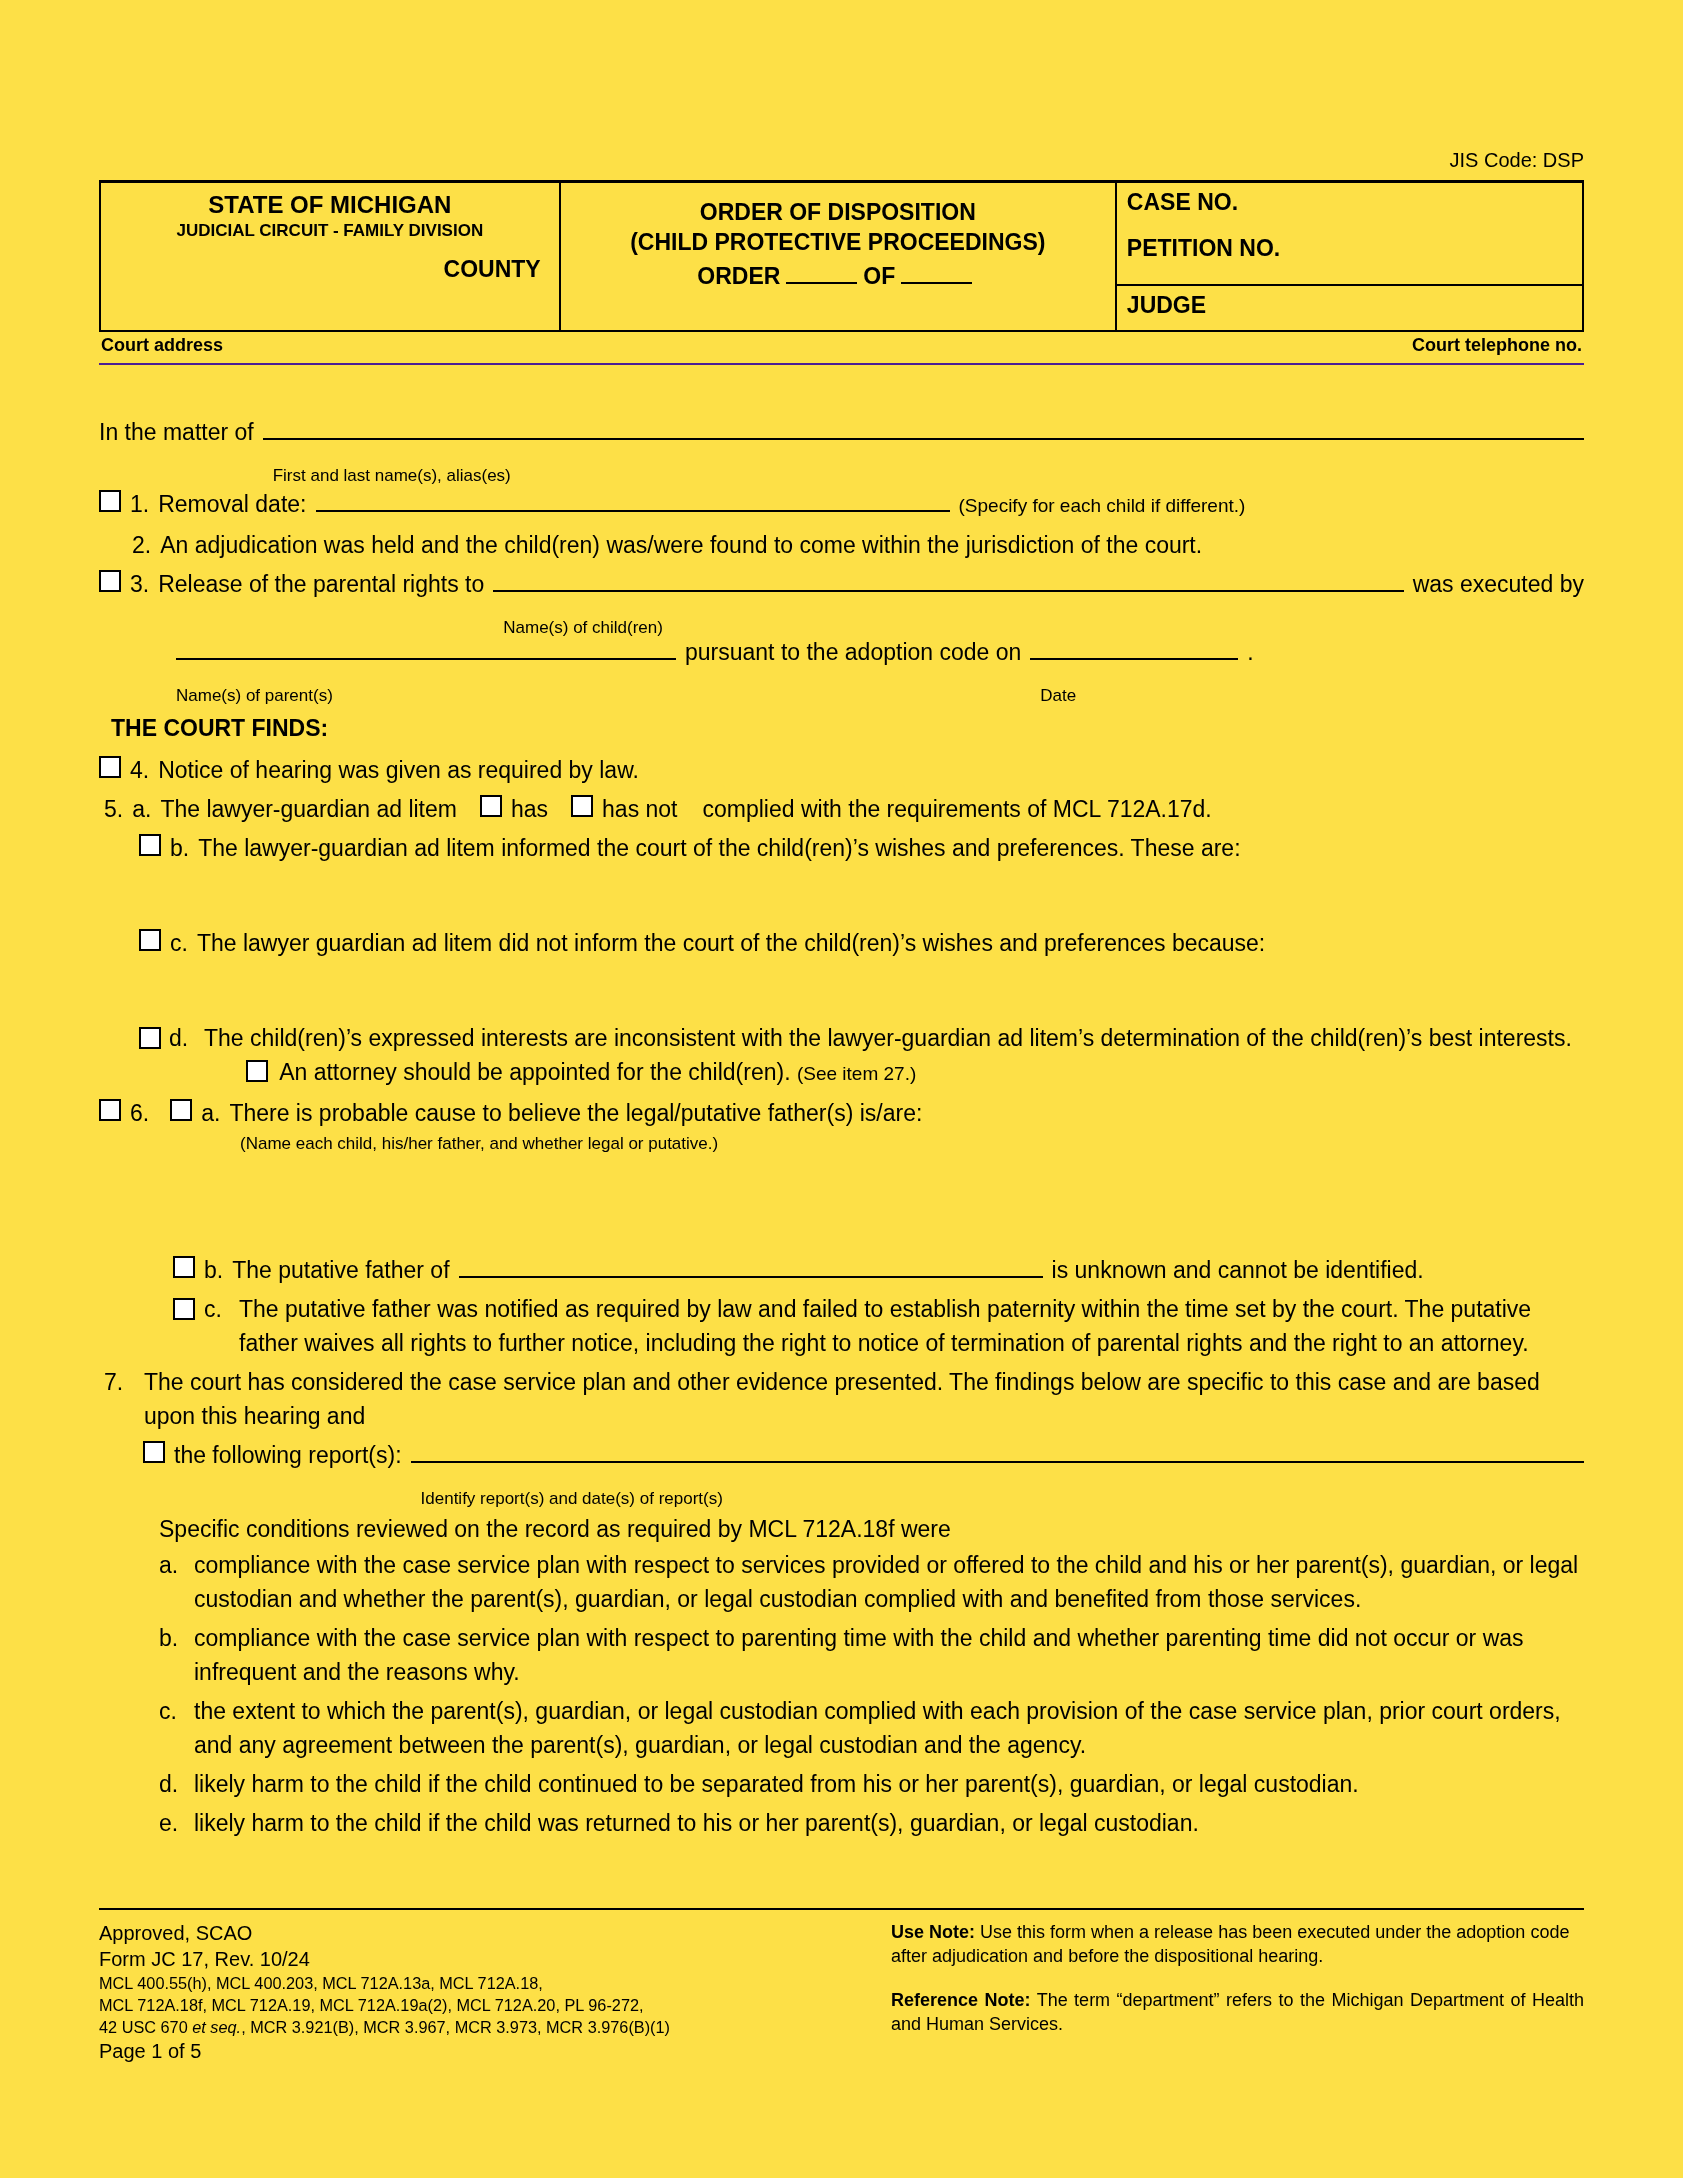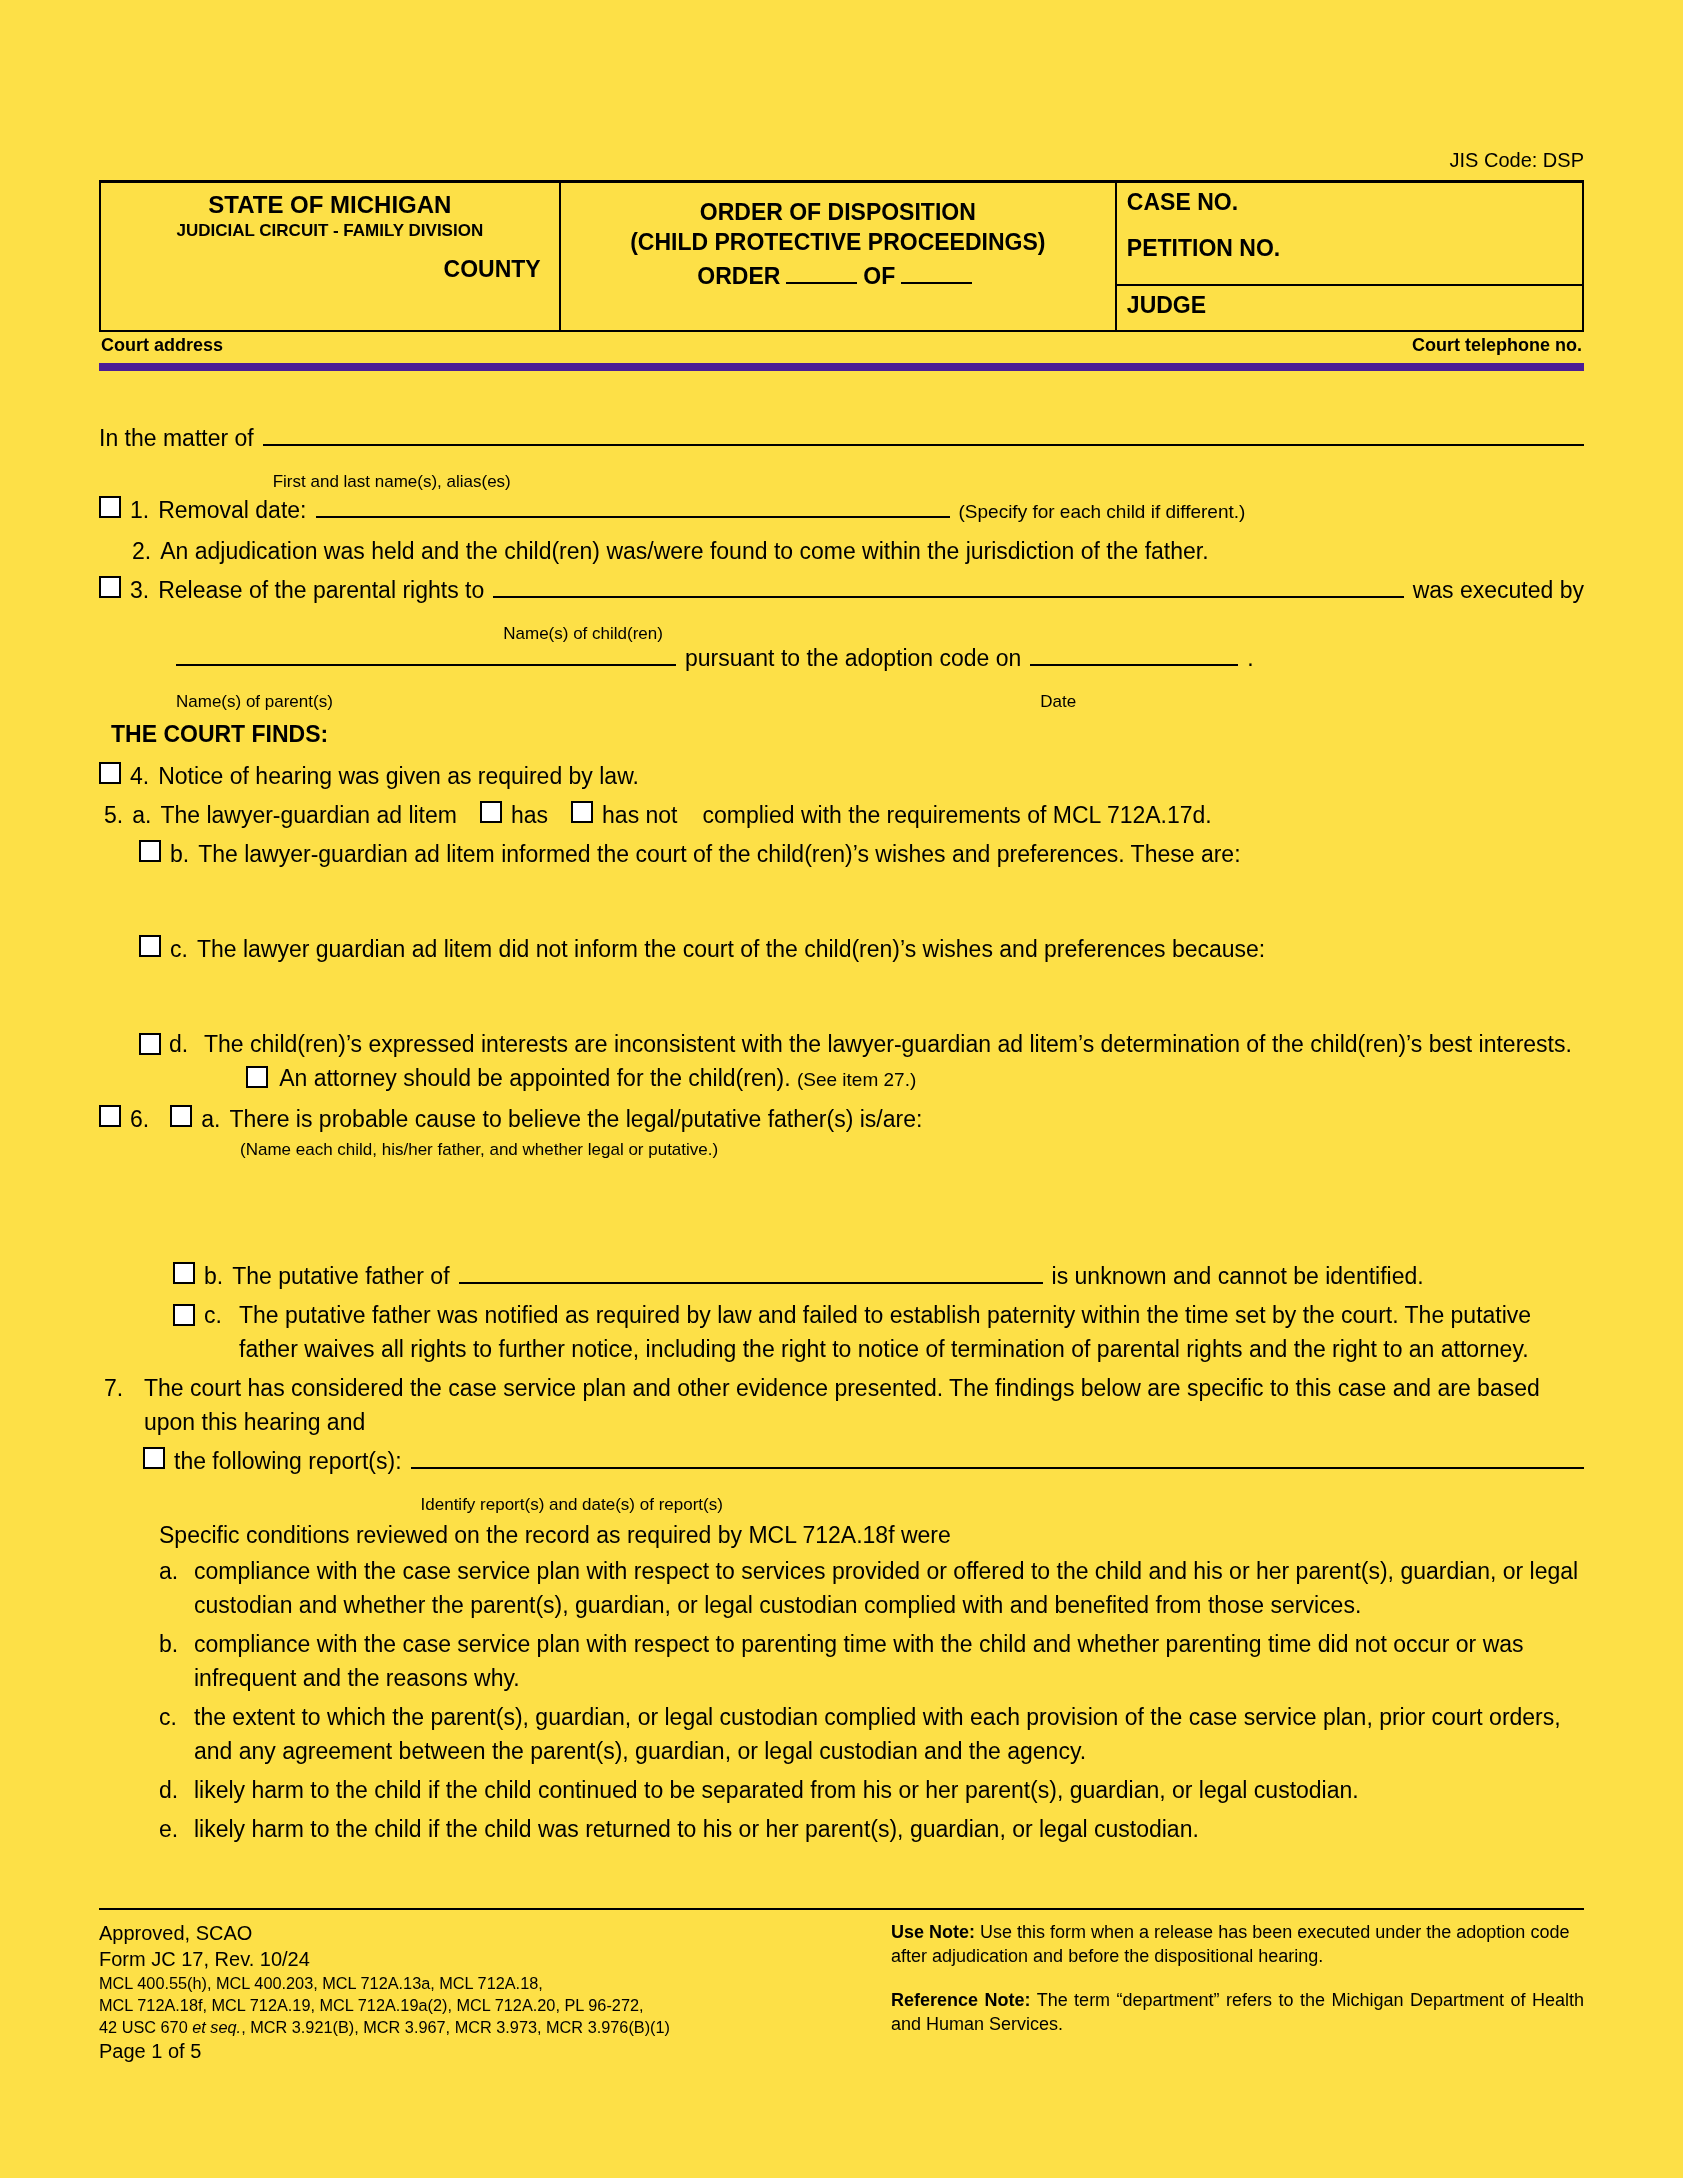--- a/index.html
+++ b/index.html
@@ -20,21 +20,21 @@
   .county  { font-weight:bold; font-size:23px; line-height:28px; text-align:right; padding-right:10px; margin-top:12px; }
   .t1 { font-weight:bold; font-size:23px; line-height:30px; }
   .order-line { margin-top:4px; }
   .blank { display:inline-block; width:71px; height:0.85em; border-bottom:2px solid #000; margin:0 6px; }
   .case-block, .petition-block { padding:6px 10px 0 10px; }
   .case-block { height:46px; }
   .petition-block { height:55px; }
   .judge-block { border-top:2px solid #000; padding:6px 10px 0 10px; height:46px; }
   .blabel { font-weight:bold; font-size:23px; }
 
-  .addr-row { display:flex; justify-content:space-between; border-bottom:8px solid #4c1d95; padding:3px 2px 7px 2px; }
+  .addr-row { display:flex; justify-content:space-between; border-bottom:2px solid #4c1d95; padding:3px 2px 7px 2px; }
   .alabel { font-weight:bold; font-size:18px; }
 
   .body { font-size:23px; line-height:34px; }
   .row { display:flex; align-items:baseline; column-gap:9px; margin-bottom:5px; }
   .t { white-space:nowrap; }
   .t.wrap { white-space:normal; }
   .cb { width:22px; height:22px; border:2px solid #000; flex:none; background:#fff; }
   span.cb { display:inline-block; vertical-align:-2px; }
   .fill { position:relative; border-bottom:2px solid #000; height:20px; flex:none; }
   .fill.grow { flex:1; }
@@ -110,21 +110,21 @@
     <div class="row">
       <span class="cb"></span>
       <span class="t">1.</span>
       <span class="t">Removal date:</span>
       <span class="fill" style="width:634px"></span>
       <span class="t note">(Specify for each child if different.)</span>
     </div>
 
     <div class="row" style="padding-left:33px">
       <span class="t">2.</span>
-      <span class="t wrap">An adjudication was held and the child(ren) was/were found to come within the jurisdiction of the father.</span>
+      <span class="t wrap">An adjudication was held and the child(ren) was/were found to come within the jurisdiction of the court.</span>
     </div>
 
     <div class="row" style="margin-bottom:34px">
       <span class="cb"></span>
       <span class="t">3.</span>
       <span class="t">Release of the parental rights to</span>
       <span class="fill grow">
         <span class="cap">Name(s) of child(ren)</span>
       </span>
       <span class="t">was executed by</span>

